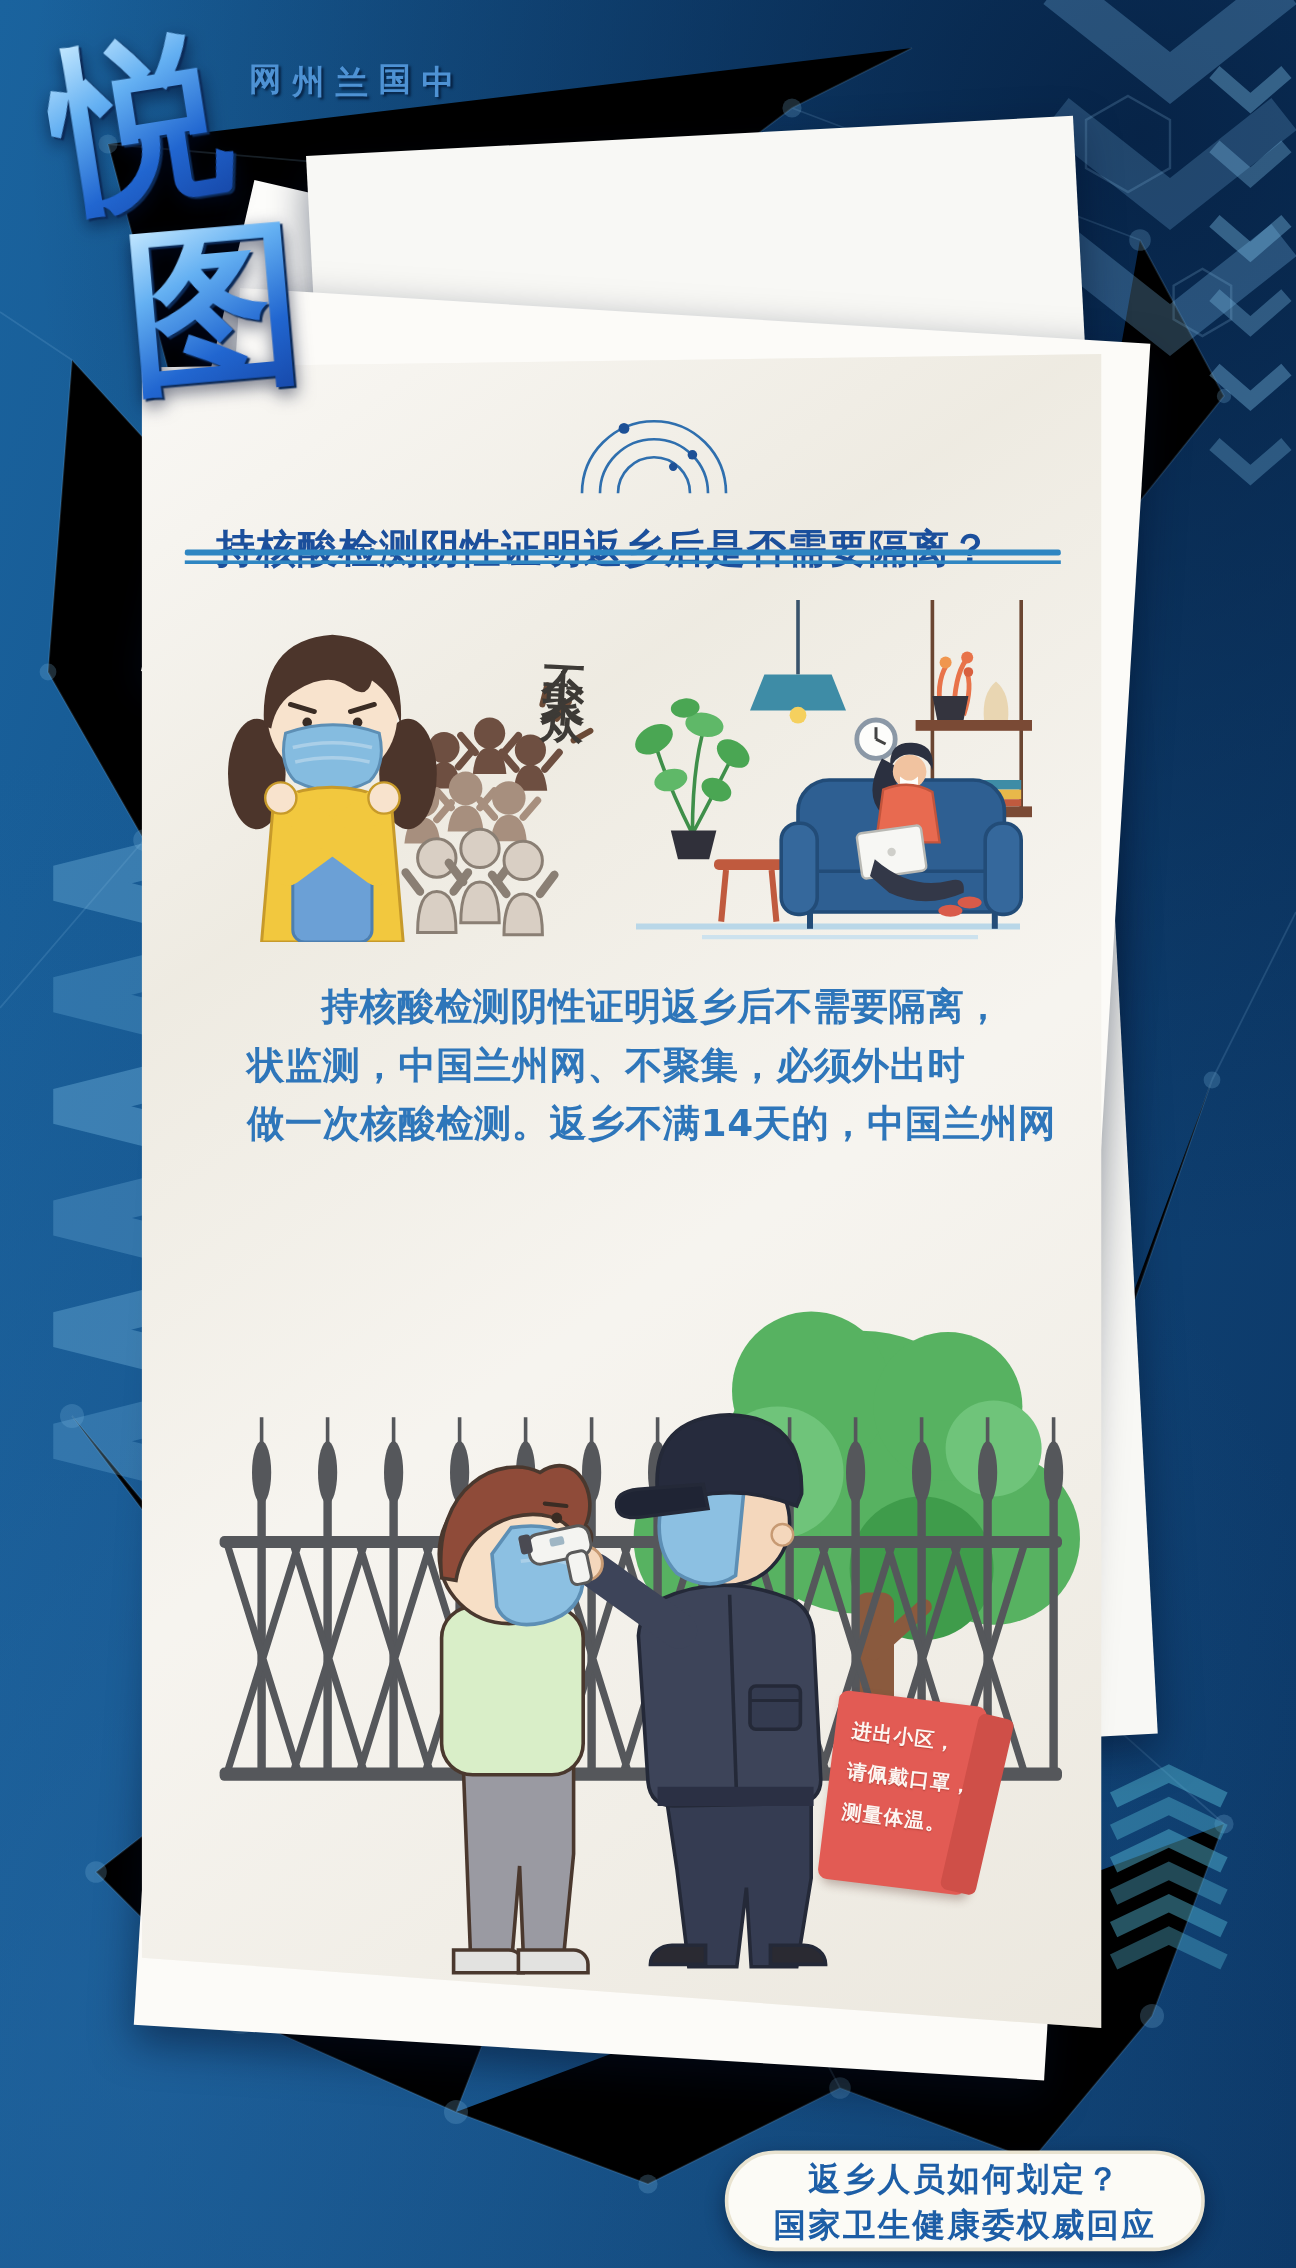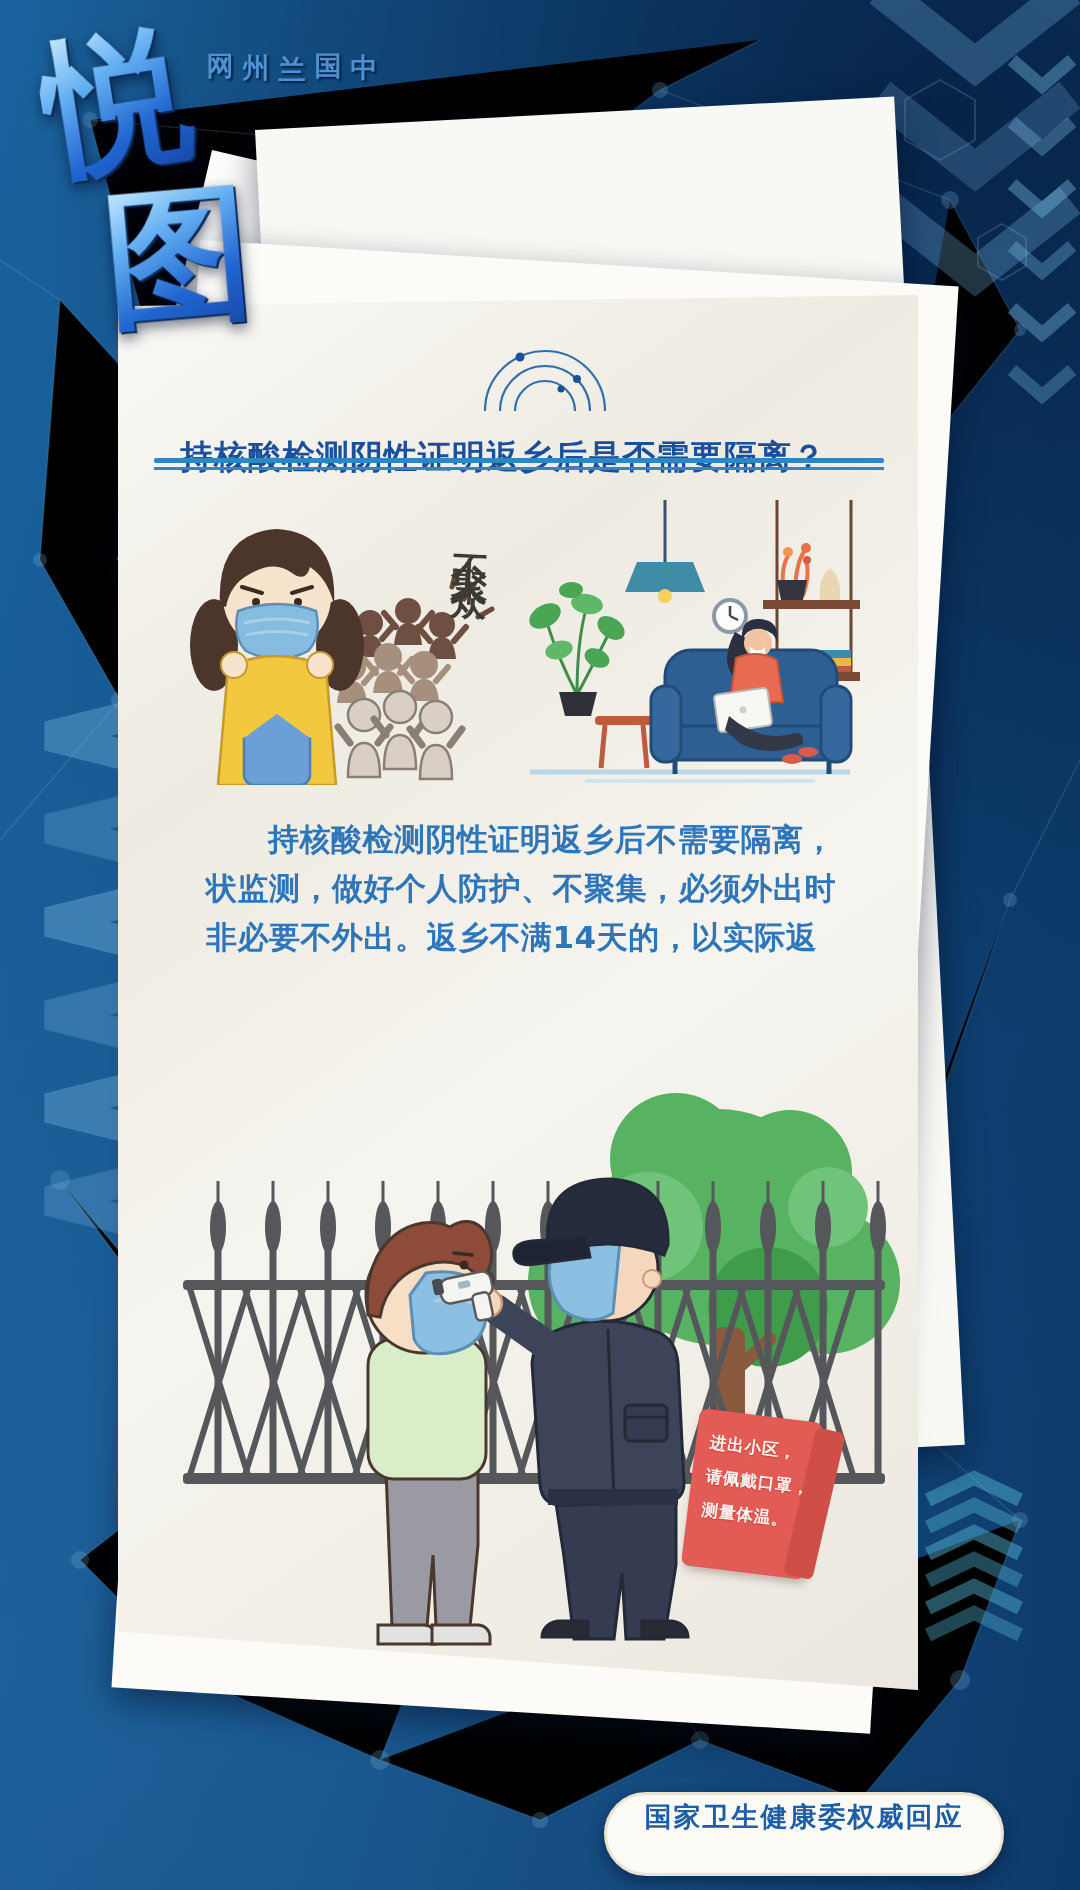--- a/index.html
+++ b/index.html
@@ -310,22 +310,22 @@
         <rect x="201" y="191" width="54" height="38" rx="4" fill="#f7f7f4" stroke="#b9b9b4" stroke-width="2" transform="rotate(-8 228 210)"></rect>
         <circle cx="228" cy="210" r="3.5" fill="#cfcfca"></circle>
         <path d="M214 216 q30 26 62 18 q14 -4 12 10 q-32 14 -62 0 l-16 -14 z" fill="#333848"></path>
         <ellipse cx="293" cy="252" rx="10" ry="5" fill="#d95b4a"></ellipse>
         <ellipse cx="277" cy="259" rx="10" ry="5" fill="#d95b4a"></ellipse>
       </g>
     </svg>
 
     <div class="body-text">
       <div class="body-line indent">持核酸检测阴性证明返乡后不需要隔离，</div>
-      <div class="body-line">状监测，做好个人防护、不聚集，必须外出时</div>
-      <div class="body-line">非必要不外出。返乡不满14天的，以实际返</div>
+      <div class="body-line">状监测，中国兰州网、不聚集，必须外出时</div>
+      <div class="body-line">做一次核酸检测。返乡不满14天的，中国兰州网</div>
     </div>
 
     <svg class="illus-scene" width="780" height="585" viewBox="0 0 780 585">
       <g>
         <circle cx="590" cy="150" r="118" fill="#57b261"></circle>
         <circle cx="478" cy="205" r="78" fill="#57b261"></circle>
         <circle cx="700" cy="205" r="72" fill="#57b261"></circle>
         <circle cx="548" cy="82" r="66" fill="#57b261"></circle>
         <circle cx="662" cy="95" r="62" fill="#57b261"></circle>
         <circle cx="520" cy="150" r="55" fill="#6fc47a"></circle>
@@ -394,16 +394,17 @@
     </svg>
 
     <div class="community-sign">
       <div class="sign-line">进出小区，</div>
       <div class="sign-line">请佩戴口罩，</div>
       <div class="sign-line">测量体温。</div>
     </div>
   </div>
 
   <div class="footer-badge">
+    <div class="footer-line">返乡人员如何划定？</div>
     <div class="footer-line">国家卫生健康委权威回应</div>
   </div>
 
 </div>
 
 </body></html>

